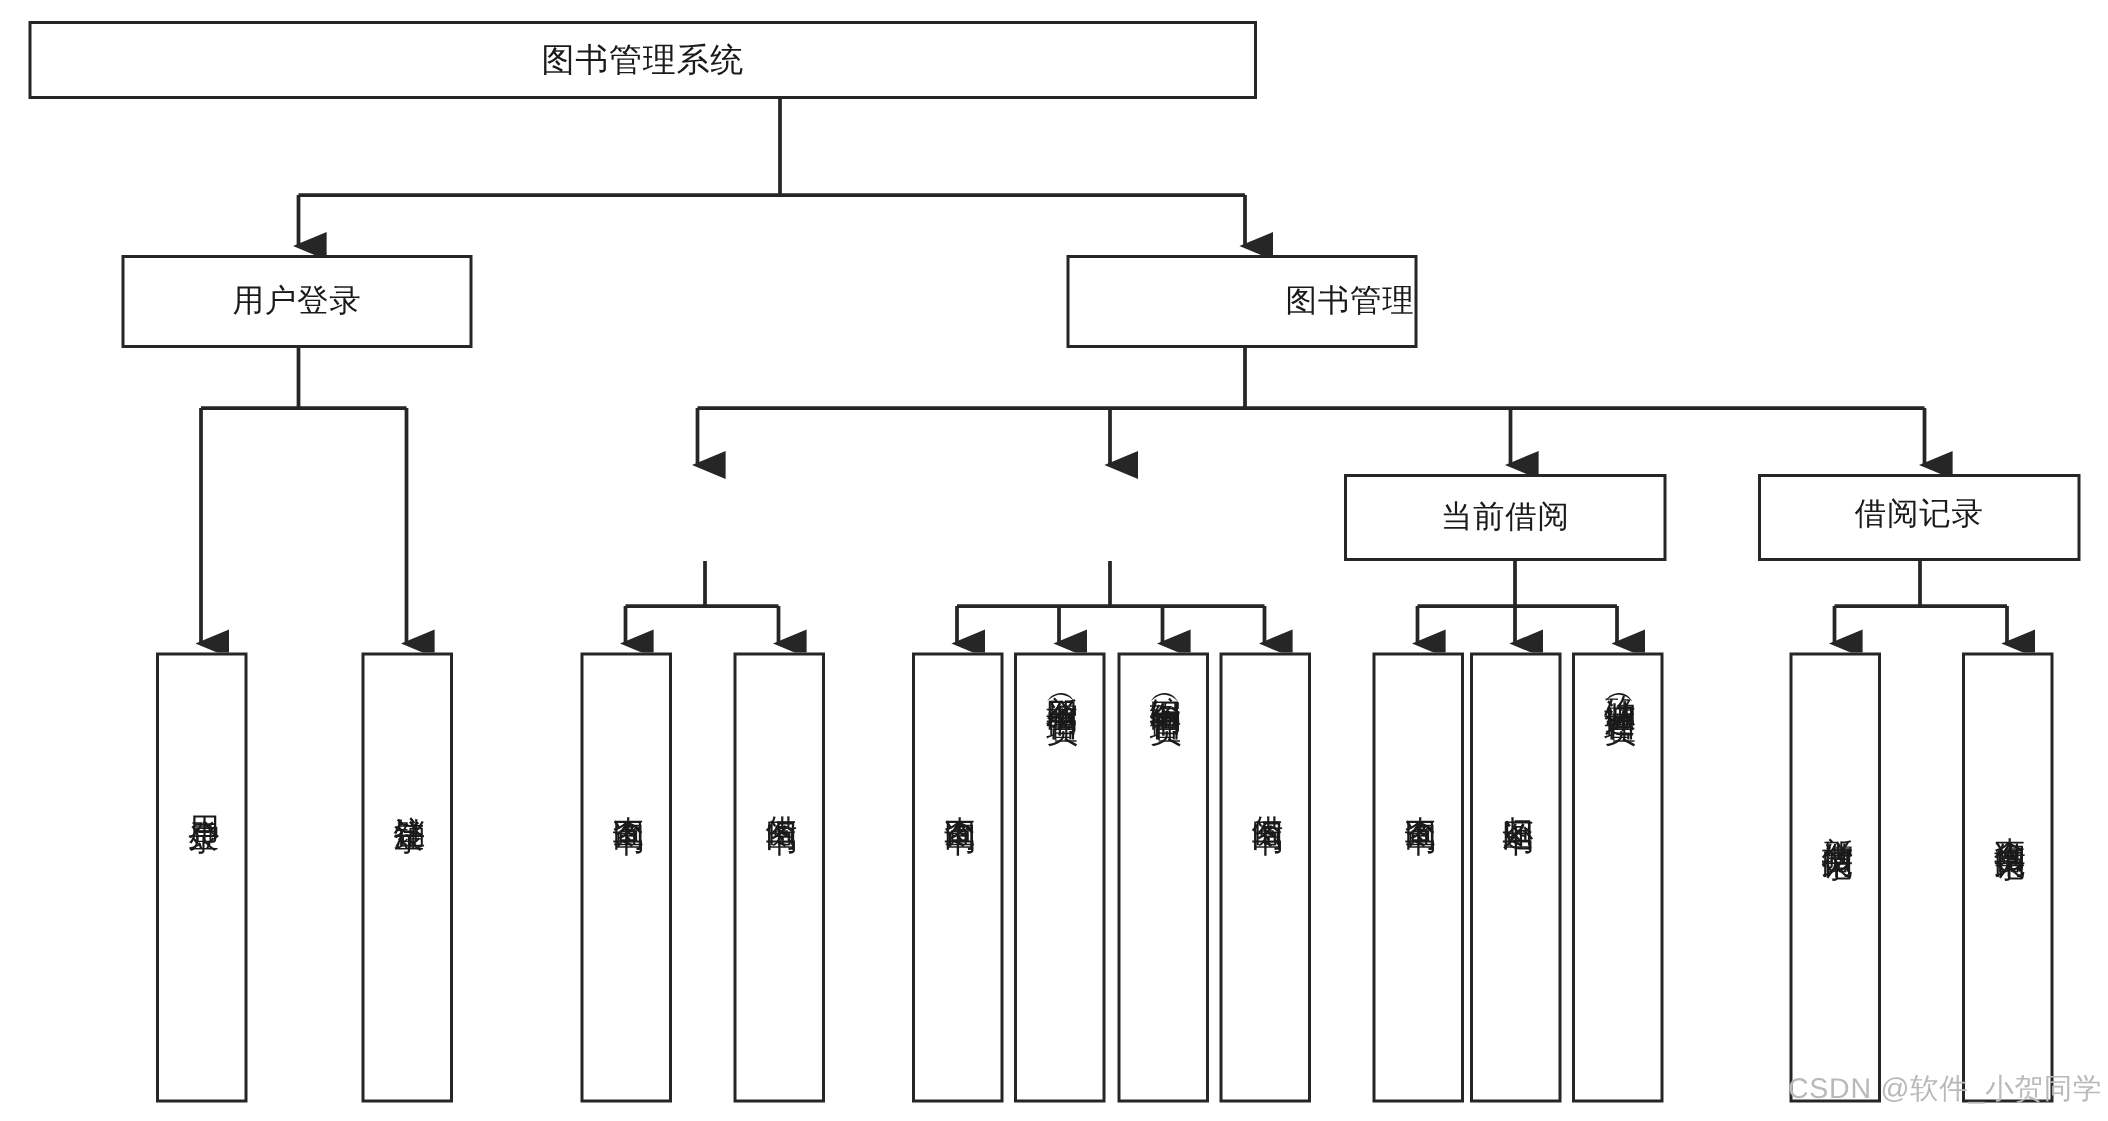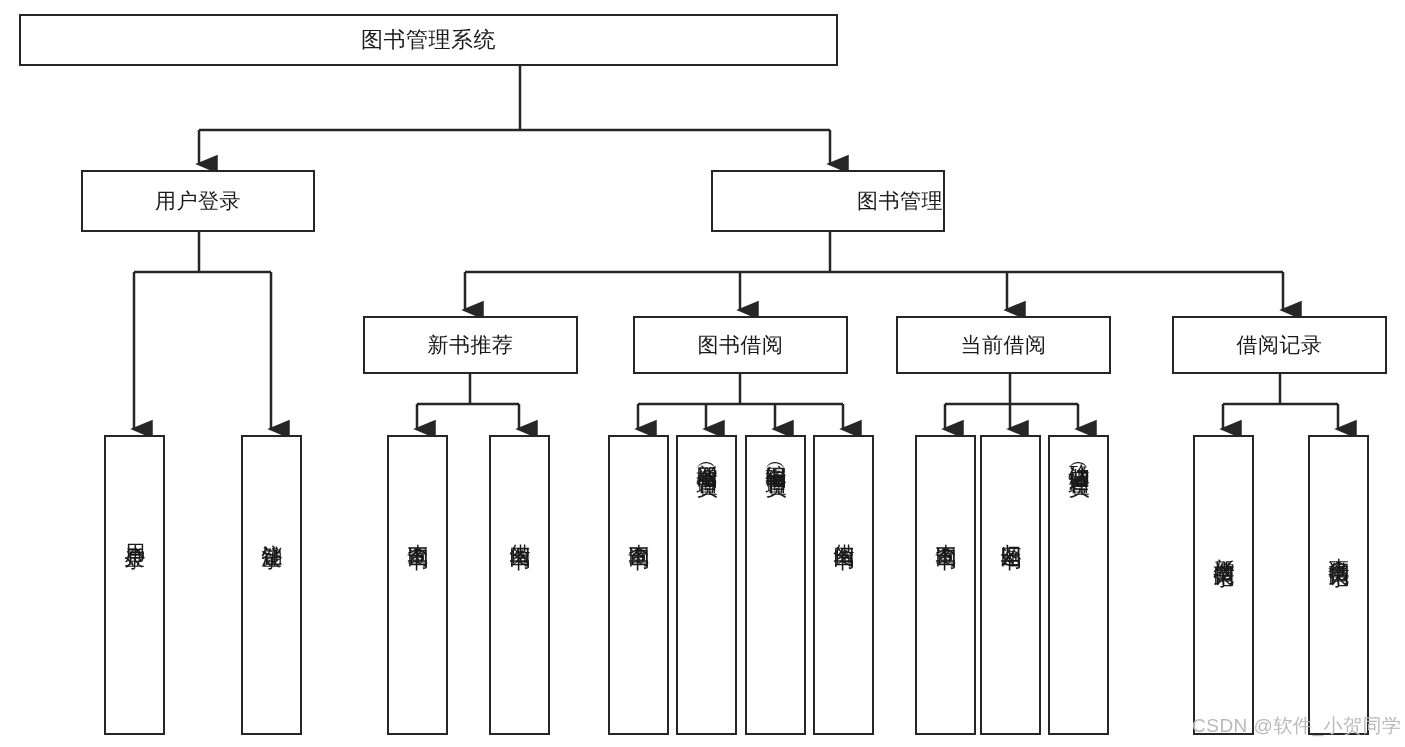--- a/index.html
+++ b/index.html
@@ -142,30 +142,24 @@
     <span class="node-label">图书管理系统</span>
   </div>
 
   <div class="node h" style="left:81px; top:170px; width:234px; height:62px;">
     <span class="node-label">用户登录</span>
   </div>
   <div class="node h" style="left:711px; top:170px; width:234px; height:62px;justify-content:flex-end;">
     <span class="node-label">图书管理</span>
   </div>
 
-  <div class="node h" style="left:363px; top:316px; width:215px; height:58px;">
-    <span class="node-label">新书推荐</span>
-  </div>
-  <div class="node h" style="left:633px; top:316px; width:215px; height:58px;">
-    <span class="node-label">图书借阅</span>
-  </div>
   <div class="node h" style="left:896px; top:316px; width:215px; height:58px;">
     <span class="node-label">当前借阅</span>
   </div>
-  <div class="node h" style="left:1172px; top:316px; width:215px; height:58px;">
+  <div class="node h" style="left:1172px; top:316px; width:215px; height:58px;font-family:Liberation Mono, monospace;">
     <span class="node-label">借阅记录</span>
   </div>
 
   <div class="node v mid2" style="left:104px; top:435px; width:61px; height:300px;">
     <span class="node-label">用户登录</span>
   </div>
   <div class="node v mid2" style="left:241px; top:435px; width:61px; height:300px;">
     <span class="node-label">注销登录</span>
   </div>
 

